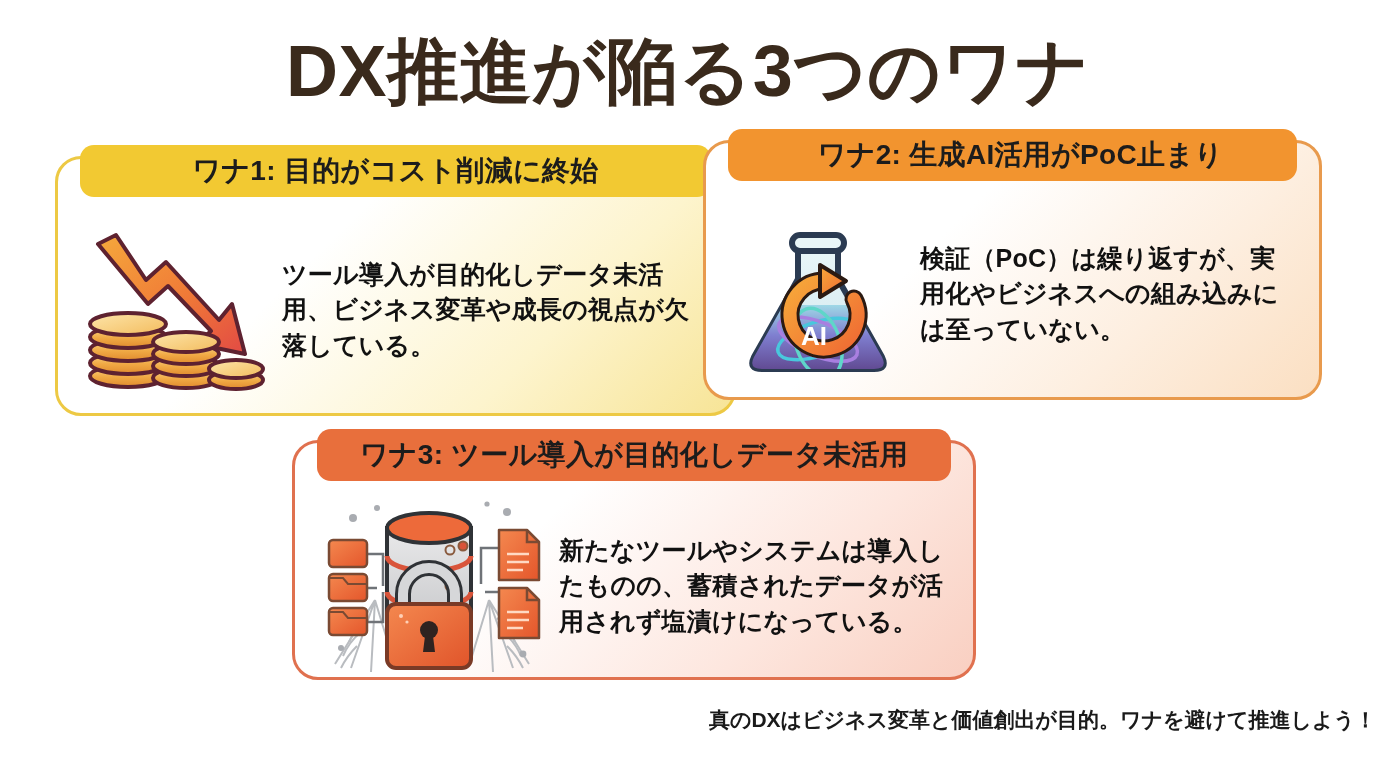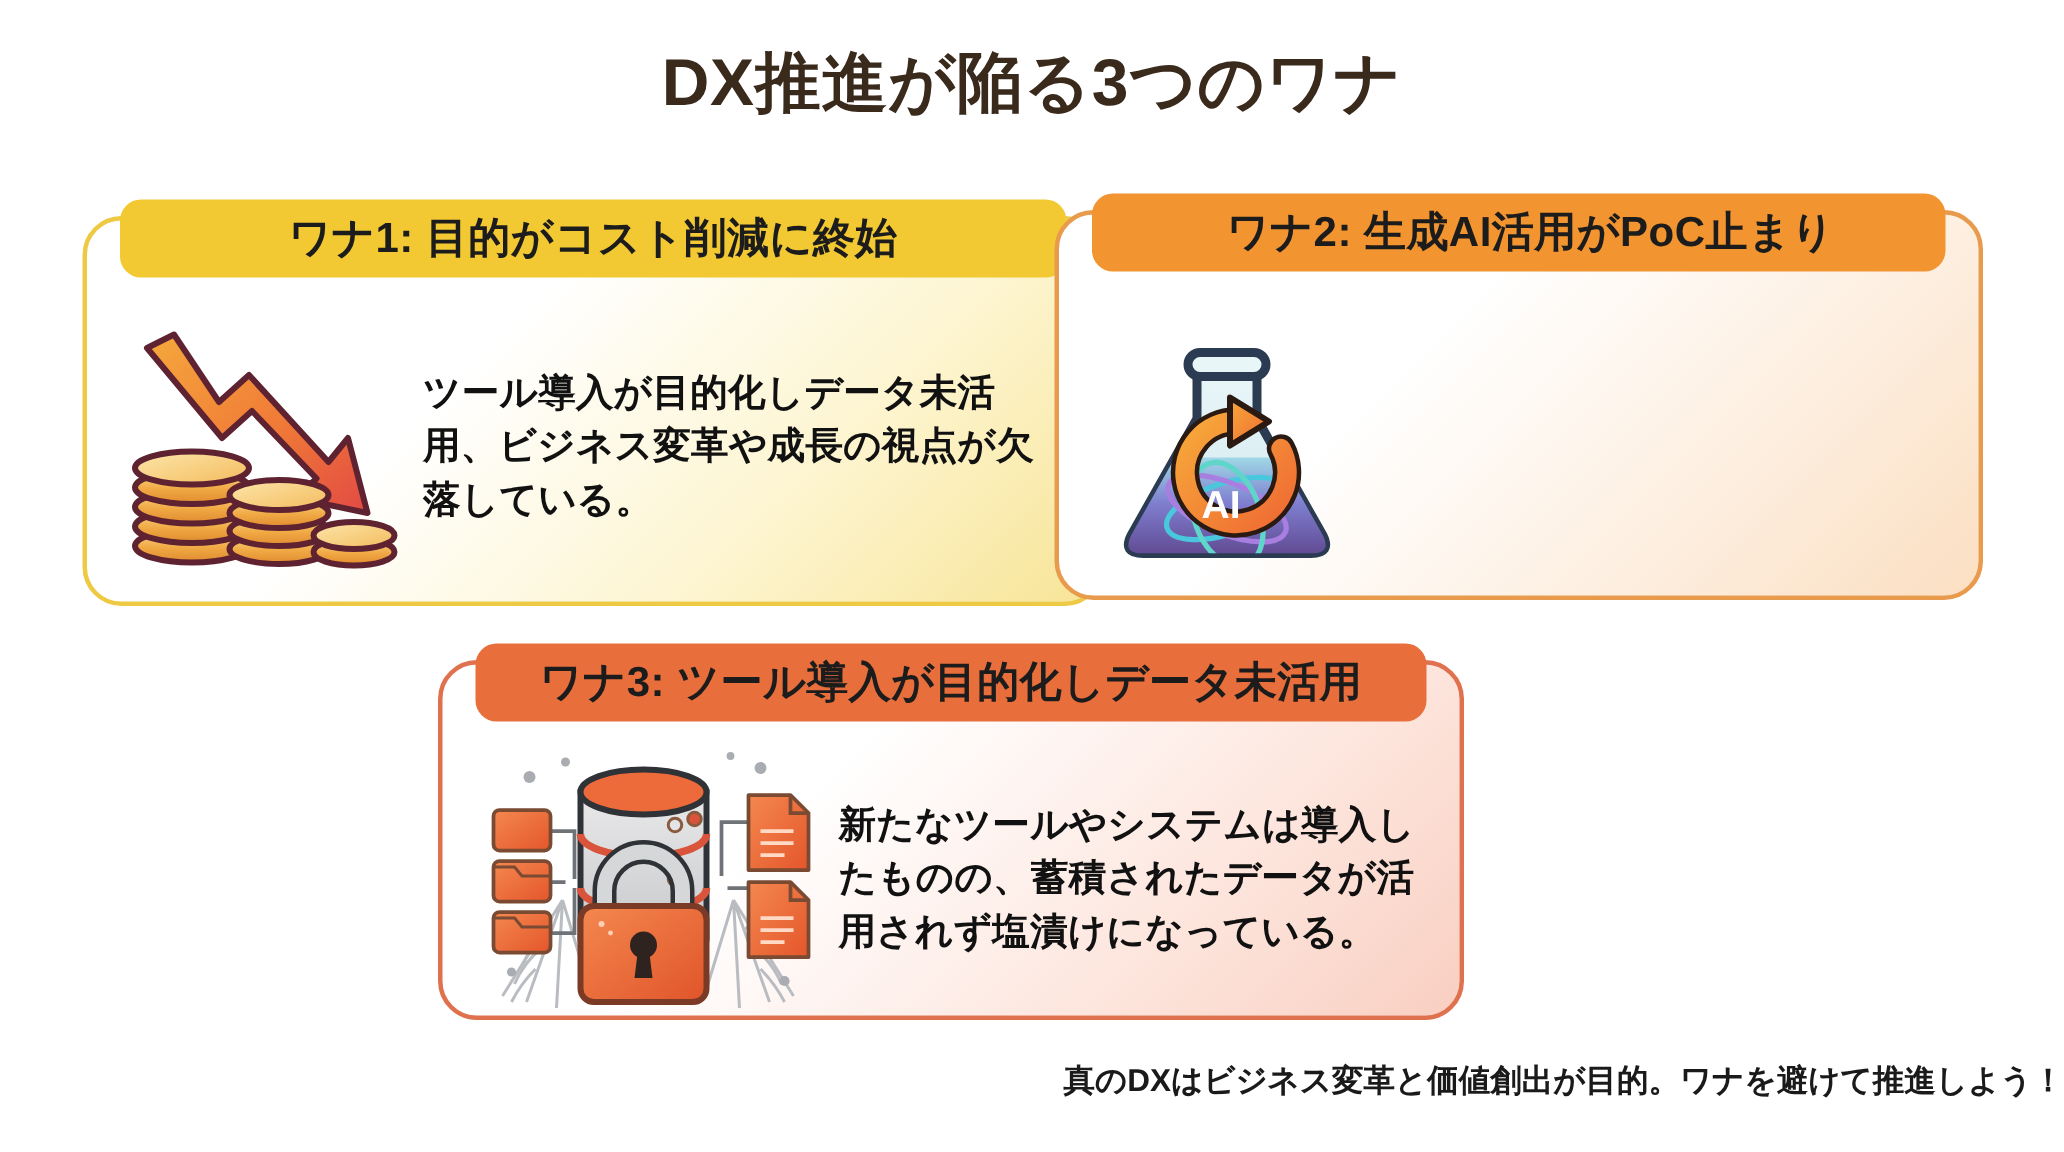--- a/index.html
+++ b/index.html
@@ -22,39 +22,39 @@
     background: #ffffff;
   }
 
   
   .title {
     position: absolute;
     top: 32px;
     left: 0;
     width: 100%;
     text-align: center;
-    font-size: 44px;
+    font-size: 72px;
     font-weight: bold;
     letter-spacing: 0.5px;
     color: #3a2a1c;
     line-height: 1.1;
     white-space: nowrap;
   }
 
   
   .card {
     position: absolute;
     border-radius: 26px;
     box-sizing: border-box;
     overflow: visible;
   }
 
   .card-1 {
     left: 55px;
-    top: 144px;
+    top: 156px;
     width: 681px;
     height: 260px;
     border: 3px solid #edc944;
     background: linear-gradient(135deg, #ffffff 0%, #ffffff 38%, #fdf4cd 72%, #f7e496 100%);
   }
   .card-2 {
     left: 703px;
     top: 140px;
     width: 619px;
     height: 260px;
@@ -237,20 +237,21 @@
 
           <g transform="translate(96,108)">
             <path d="M0 -34 A34 34 0 1 0 30 -16" fill="none" stroke="#2b1a12" stroke-width="19" stroke-linecap="round"></path>
             <path d="M0 -34 A34 34 0 1 0 30 -16" fill="none" stroke="url(#loopGrad)" stroke-width="13" stroke-linecap="round"></path>
             <path d="M-4 -50 L22 -34 L-4 -18 Z" fill="url(#loopGrad)" stroke="#2b1a12" stroke-width="4" stroke-linejoin="round"></path>
           </g>
 
           <text x="86" y="138" text-anchor="middle" font-family="Liberation Sans, sans-serif" font-size="26" font-weight="bold" fill="#ffffff">AI</text>
         </svg>
       </div>
+      <div class="card-text">検証（PoC）は繰り返すが、実用化やビジネスへの組み込みには至っていない。</div>
     </div>
   </div>
 
   <div class="card card-3">
     <div class="card-header">ワナ3: ツール導入が目的化しデータ未活用</div>
     <div class="card-body">
       <div class="card-icon">
         <svg viewBox="0 0 230 180" width="230" height="180" aria-hidden="true">
           <defs>
             <linearGradient id="dbBand" x1="0" y1="0" x2="0" y2="1">

